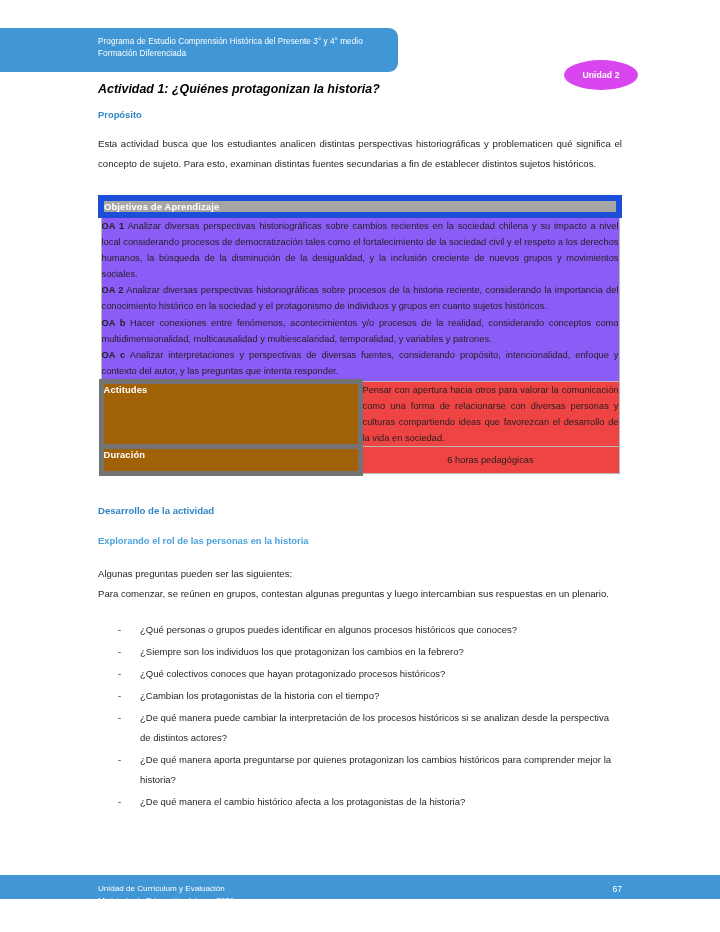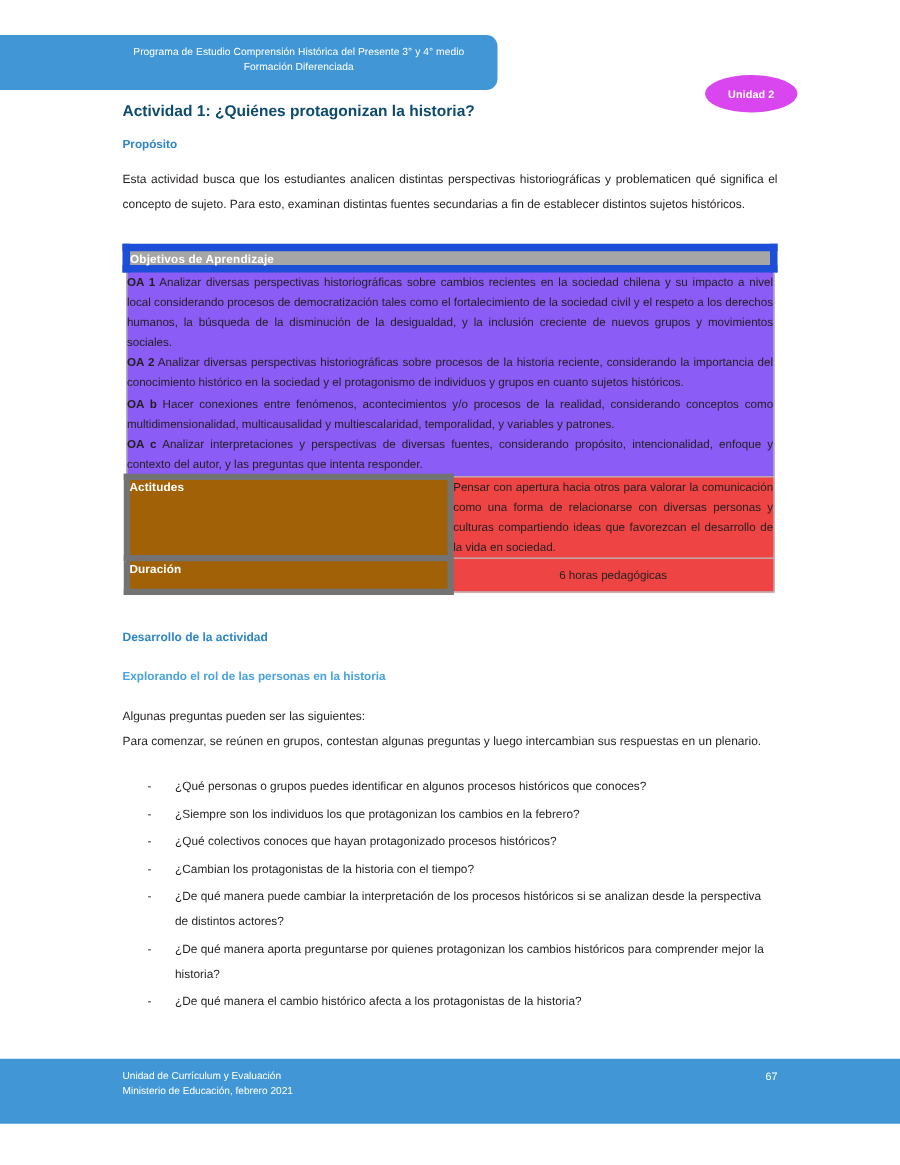--- a/index.html
+++ b/index.html
@@ -16,21 +16,20 @@
     overflow: hidden;
   }
 
   
   .page-header {
     position: absolute;
     left: 0;
     top: 28px;
     width: 600px;
     height: 44px;
-    text-align: center;
   }
   .header-banner {
     position: absolute;
     left: 0;
     top: 0;
     width: 398px;
     height: 44px;
     background: #4197d6;
     border-top-right-radius: 9px;
     border-bottom-right-radius: 9px;
@@ -65,26 +64,27 @@
 
   
   .content {
     position: absolute;
     left: 98px;
     top: 82px;
     width: 524px;
   }
 
   .activity-title {
-    color: #0c4a6e;
+    color: #000000;
     font-size: 12.4px;
     font-weight: bold;
     letter-spacing: 0.02px;
     margin: 0 0 13px 0;
     line-height: 14px;
+    font-style: italic;
   }
   .section-subtitle {
     color: #2e86c8;
     font-size: 9.4px;
     font-weight: bold;
     margin: 0 0 13px 0;
     line-height: 12px;
   }
   .body-par {
     font-size: 9.6px;
@@ -195,21 +195,21 @@
     line-height: 20px;
     color: #231f20;
   }
 
   
   .page-footer {
     position: absolute;
     left: 0;
     bottom: 33px;
     width: 720px;
-    height: 52px;
+    height: 24px;
     background: #4197d6;
   }
   .footer-left {
     position: absolute;
     left: 98px;
     top: 8px;
     color: #ffffff;
     font-size: 8.1px;
     line-height: 11.5px;
   }

